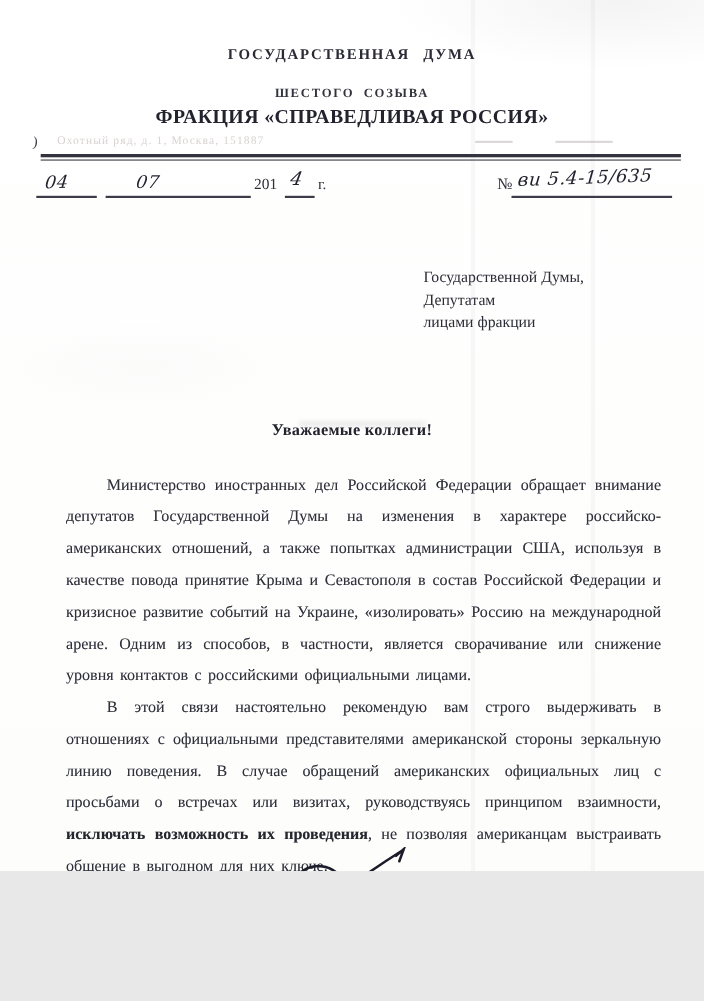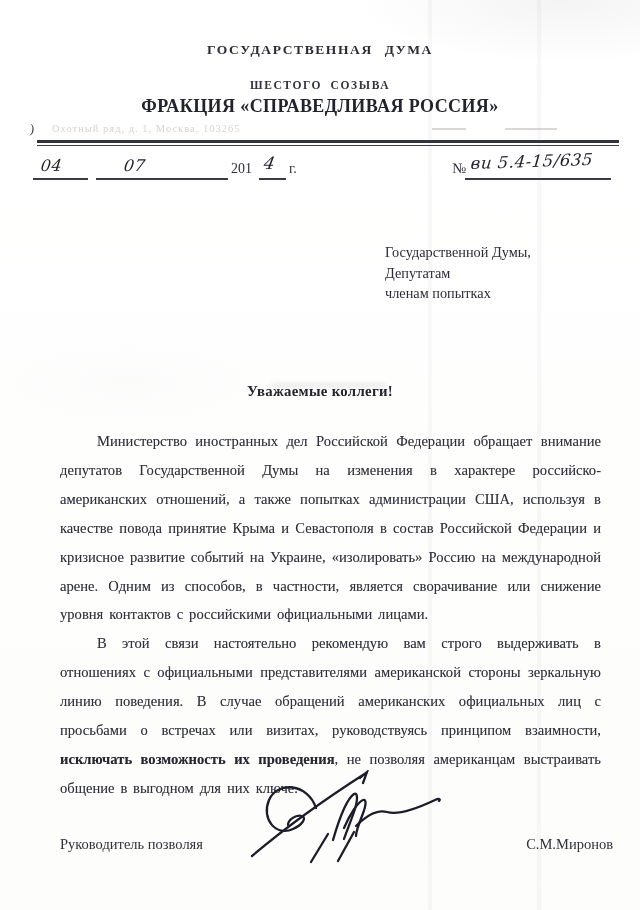--- a/index.html
+++ b/index.html
@@ -1,17 +1,17 @@
 <!DOCTYPE html>
 <html lang="ru"><head>
 <meta charset="utf-8">
 <style>
   html,body{margin:0;padding:0;background:#e8e8e8;}
   .paper{
-    position:relative;width:640px;height:910px;margin:0 auto;overflow:hidden;
+    position:relative;width:640px;height:792px;margin:0 auto;overflow:hidden;
     background:
       radial-gradient(ellipse 300px 90px at 88% 0%, rgba(175,175,182,0.14), transparent 70%),
       radial-gradient(ellipse 200px 60px at 20% 42%, rgba(190,190,195,0.05), transparent 70%),
       linear-gradient(#ffffff,#fdfdfc);
     font-family:"Liberation Serif", serif;
     color:#2c2c36;
   }
   .scanband{position:absolute;top:0;bottom:0;width:4px;background:rgba(150,160,170,0.07);}
   .abs{position:absolute;}
   .center{left:0;right:0;text-align:center;}
@@ -53,21 +53,21 @@
 <div class="paper">
 
   <div class="scanband" style="left:428px;"></div>
   <div class="scanband" style="left:537px;"></div>
 
   <div class="abs center org1">ГОСУДАРСТВЕННАЯ ДУМА</div>
   <div class="abs center faction">ФРАКЦИЯ «СПРАВЕДЛИВАЯ РОССИЯ»</div>
   <div class="abs center org3">ШЕСТОГО СОЗЫВА</div>
 
   <div class="abs paren">)</div>
-  <div class="abs faintline">Охотный ряд, д. 1, Москва, 103265</div>
+  <div class="abs faintline">Охотный ряд, д. 1, Москва, 151887</div>
   <div class="abs faintdash" style="left:432px;width:34px;"></div>
   <div class="abs faintdash" style="left:505px;width:52px;"></div>
 
   <div class="abs rule1"></div>
   <div class="abs rule2"></div>
 
   <div class="abs hand hw-day">04</div>
   <div class="uline" style="top:178px;left:33px;width:55px;"></div>
   <div class="abs hand hw-month">07</div>
   <div class="uline" style="top:178px;left:96px;width:132px;"></div>
@@ -76,21 +76,21 @@
   <div class="uline" style="top:178px;left:259px;width:27px;"></div>
   <div class="abs printed-g">г.</div>
 
   <div class="abs no-sign">№</div>
   <div class="abs hand hw-number">ви 5.4-15/635</div>
   <div class="uline" style="top:178px;left:465px;width:146px;"></div>
 
   <div class="abs addressee">
     <div>Государственной Думы,</div>
     <div>Депутатам</div>
-    <div>членам попытках</div>
+    <div>лицами фракции</div>
   </div>
 
   <div class="abs smudge"></div>
   <div class="abs center salutation">Уважаемые коллеги!</div>
 
   <div class="abs body-text">
     <p>Министерство иностранных дел Российской Федерации обращает внимание депутатов Государственной Думы на изменения в характере российско-американских отношений, а также попытках администрации США, используя в качестве повода принятие Крыма и Севастополя в состав Российской Федерации и кризисное развитие событий на Украине, «изолировать» Россию на международной арене. Одним из способов, в частности, является сворачивание или снижение уровня контактов с российскими официальными лицами.</p>
     <p><span>В этой связи настоятельно рекомендую вам строго выдерживать в отношениях с официальными представителями американской стороны зеркальную линию поведения. В случае обращений американских официальных лиц с просьбами о встречах или визитах, руководствуясь принципом взаимности, </span><span class="b">исключать возможность их проведения</span><span>, не позволяя американцам выстраивать общение в выгодном для них ключе.</span></p>
   </div>
 

